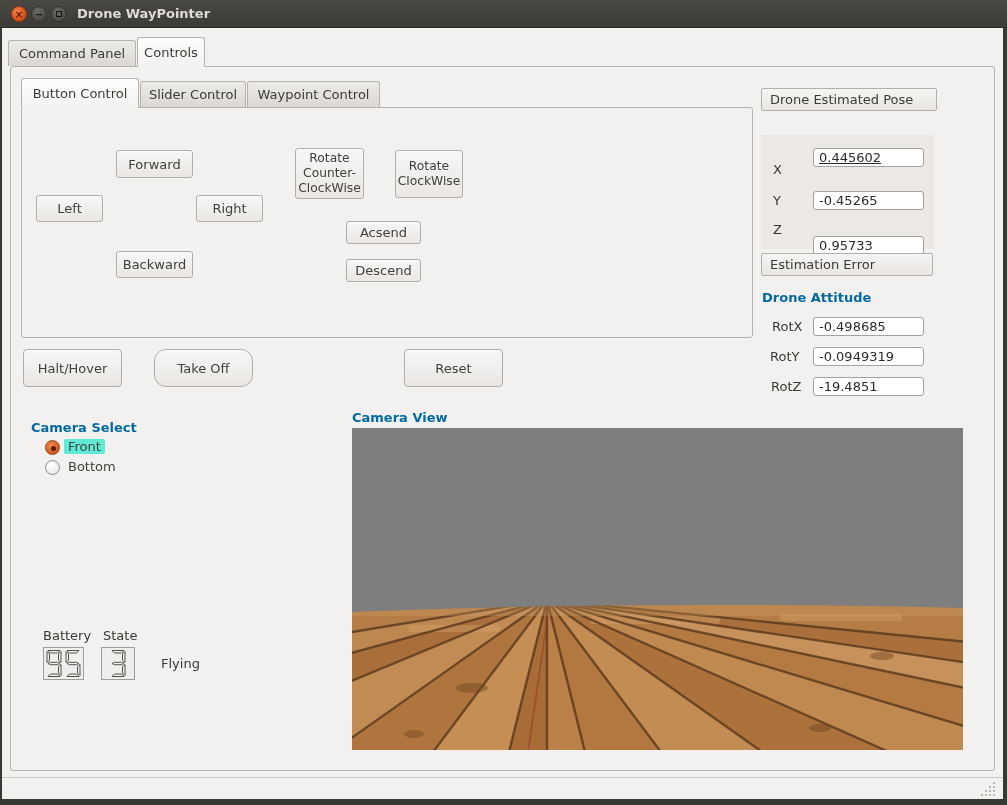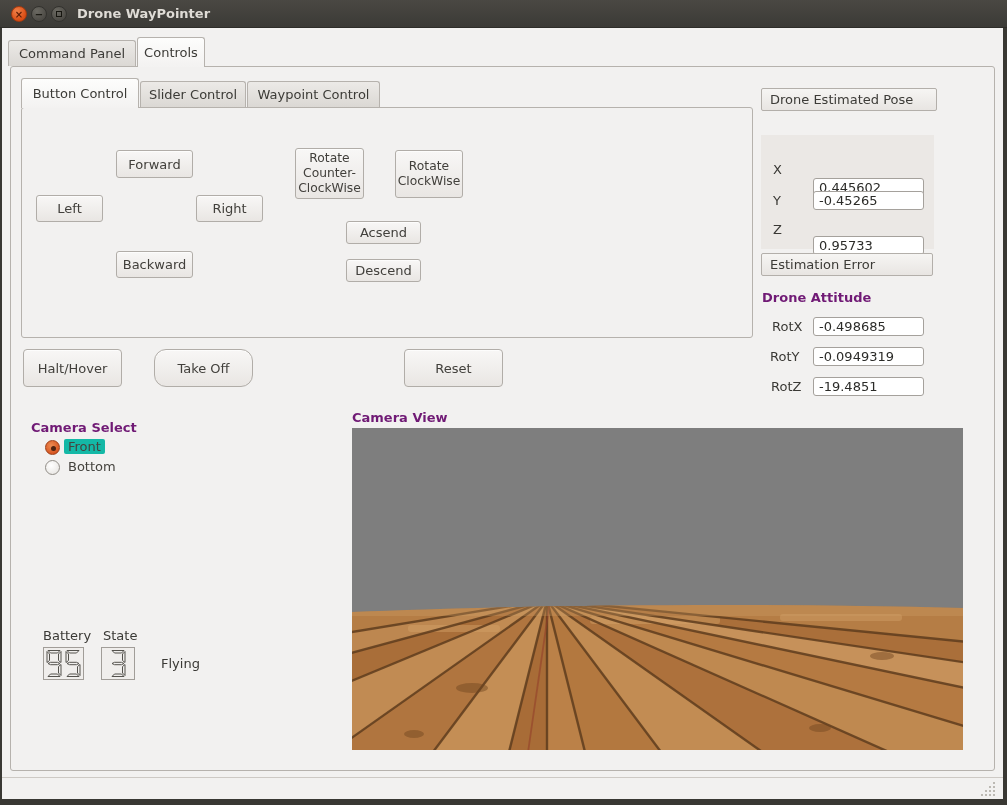--- a/index.html
+++ b/index.html
@@ -37,29 +37,29 @@
     color:#42403c;font-size:13px;box-shadow:inset 0 1px 0 rgba(255,255,255,.7);}
   .btn.rot{font-size:12.3px;line-height:15px;padding:0 1px;}
   
   .toolhead{position:absolute;height:23px;line-height:21px;padding-left:8px;
     background:linear-gradient(#f6f5f3,#e8e5e2);border:1px solid #b3afaa;border-radius:2px;color:#3c3b37;}
   .toolpage{position:absolute;background:#ebe8e5;}
   .fld{position:absolute;width:111px;height:19px;background:#fff;border:1px solid #a5a19c;
     border-radius:3px;font-family:"DejaVu Sans","Liberation Sans",sans-serif;font-size:13px;
     color:#2b2b28;padding:0 0 0 5px;}
   .flbl{position:absolute;color:#3a3935;}
-  .boldlbl{position:absolute;font-weight:bold;color:#701a75;}
+  .boldlbl{position:absolute;font-weight:bold;color:#0369a1;}
   
   .radio{position:absolute;width:15px;height:15px;border-radius:50%;}
   .radio.sel{background:radial-gradient(circle at 40% 35%,#ec8c52,#d7531f 75%);border:1px solid #9c3f17;}
   .radio.sel::after{content:"";position:absolute;left:4.5px;top:4.5px;width:5px;height:5px;
     border-radius:50%;background:#4e2310;}
   .radio.unsel{background:radial-gradient(circle at 40% 35%,#ffffff,#e9e7e4 80%);border:1px solid #918d87;}
   .radlbl{position:absolute;color:#45433e;}
-  .radlbl.hilite{background:#14b8a6;border-radius:2px;padding:0 4px;}
+  .radlbl.hilite{background:#5eead4;border-radius:2px;padding:0 4px;}
   
   .lcd{position:absolute;background:#f0eeec;border:1px solid #a19d98;}
   
   #camview{left:352px;top:428px;width:611px;height:322px;}
   
   #statusbar{left:2px;top:777px;width:1001px;height:22px;background:#f2f1f0;border-top:1px solid #cdc9c4;}
 </style>
 </head>
 <body>
 
@@ -93,21 +93,21 @@
   <div class="btn" style="left:346px;top:259px;width:75px;height:23px;">Descend</div>
 
   <div class="btn" style="left:23px;top:349px;width:99px;height:38px;border-radius:4px;">Halt/Hover</div>
   <div class="btn" style="left:154px;top:349px;width:99px;height:38px;border-radius:12px;">Take Off</div>
   <div class="btn" style="left:404px;top:349px;width:99px;height:38px;border-radius:4px;">Reset</div>
 
   <div class="toolhead" style="left:761px;top:88px;width:176px;">Drone Estimated Pose</div>
   <div class="toolpage" style="left:761px;top:135px;width:173px;height:114px;"></div>
 
   <div class="flbl" style="left:773px;top:162px;">X</div>
-  <input class="fld" style="left: 813px; top: 178px;" value="0.445602">
+  <input class="fld" style="left: 813px; top: 148px; text-decoration: underline;" value="0.445602">
   <div class="flbl" style="left:773px;top:193px;">Y</div>
   <input class="fld" style="left: 813px; top: 191px;" value="-0.45265">
   <div class="flbl" style="left:773px;top:222px;">Z</div>
   <input class="fld" style="left: 813px; top: 220px; margin-top: 16px;" value="0.95733">
 
   <div class="toolhead" style="left:761px;top:253px;width:172px;">Estimation Error</div>
 
   <div class="boldlbl" style="left:762px;top:290px;">Drone Attitude</div>
   <div class="flbl" style="left:772px;top:319px;">RotX</div>
   <input class="fld" style="left: 813px; top: 317px;" value="-0.498685">

